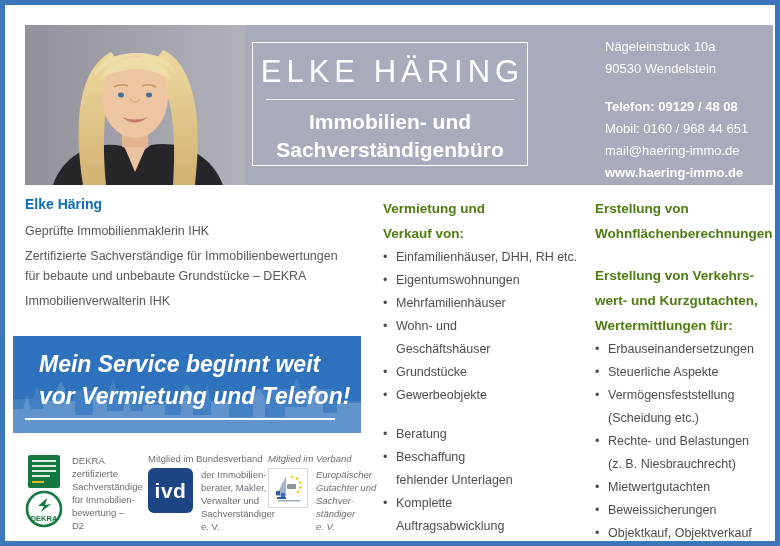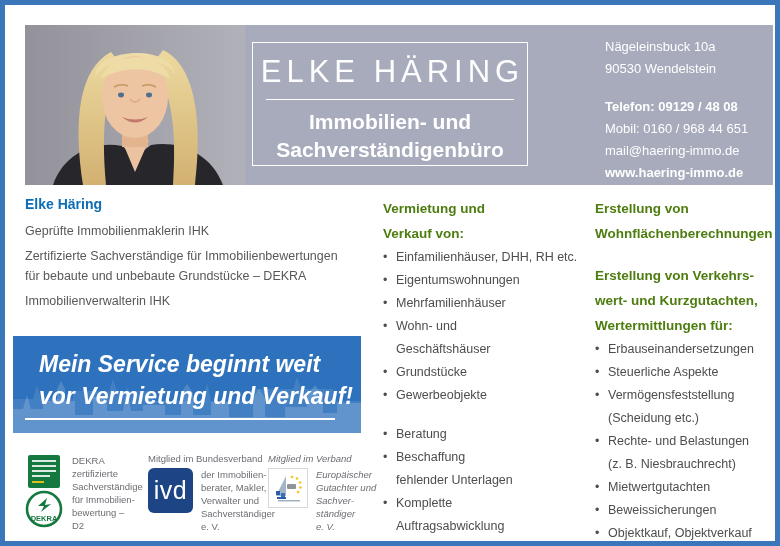--- a/index.html
+++ b/index.html
@@ -53,21 +53,21 @@
   .mem-head{margin-bottom:3px;}
   .mem-row{display:flex;}
   .mem-caption{white-space:pre-line;}
   .mem1{left:25px;top:454px;}
   .mem2{left:148px;top:452px;}
   .mem3{left:268px;top:452px;font-style:italic;}
   .dekra-seal{width:38px;margin-right:9px;flex:0 0 38px;}
   .ivd-box{
     width:45px;height:45px;flex:0 0 45px;margin-right:8px;border-radius:6px;
     background:#1d4585;color:#ffffff;display:flex;align-items:center;justify-content:center;
-    font-size:25px;font-weight:400;letter-spacing:.5px;
+    font-size:21px;font-weight:700;letter-spacing:.5px;
   }
   .vegs-box{
     width:38px;height:38px;flex:0 0 38px;margin-right:8px;background:#ffffff;
     border:1px solid #d6d8db;display:flex;align-items:center;justify-content:center;
   }
 </style>
 </head>
 <body>
 
 <div class="page">
@@ -129,21 +129,21 @@
 für bebaute und unbebaute Grundstücke – DEKRA</div>
     <div class="cred">Immobilienverwalterin IHK</div>
   </div>
 
   <div class="banner">
     <svg width="348" height="62" viewBox="0 0 348 62">
       <path fill="#ffffff" opacity="0.10" d="M0,62 L0,28 L20,28 L24,14 L28,28 L60,28 L60,20 L96,20 L100,8 L104,20 L140,20 L140,30 L190,30 L194,12 L198,30 L240,30 L240,18 L280,18 L284,6 L288,18 L320,18 L320,30 L348,30 L348,62 Z"></path>
       <path fill="#ffffff" opacity="0.16" d="M0,62 L0,38 L10,38 L14,24 L18,38 L30,38 L30,30 L44,30 L44,18 L48,10 L52,18 L52,30 L62,30 L62,44 L80,44 L80,26 L94,26 L94,40 L110,40 L114,16 L118,40 L130,40 L130,34 L152,34 L152,44 L168,44 L168,22 L174,13 L180,22 L180,44 L198,44 L198,31 L216,31 L216,46 L240,46 L240,27 L246,18 L252,27 L252,46 L272,46 L272,36 L294,36 L294,25 L302,14 L310,25 L310,42 L324,42 L324,32 L348,32 L348,62 Z"></path>
     </svg>
     <div class="banner-text pre">Mein Service beginnt weit
-vor Vermietung und Verkauf!</div>
+vor Vermietung und Telefon!</div>
     <div class="banner-underline"></div>
   </div>
 
   <div class="svc svc-mid">
     <div class="svc-head pre">Vermietung und
 Verkauf von:</div>
     <ul class="blist">
       <li class="bitem">
           <span class="bdot">•</span>
           <span class="btxt">Einfamilienhäuser, DHH, RH etc.</span>

